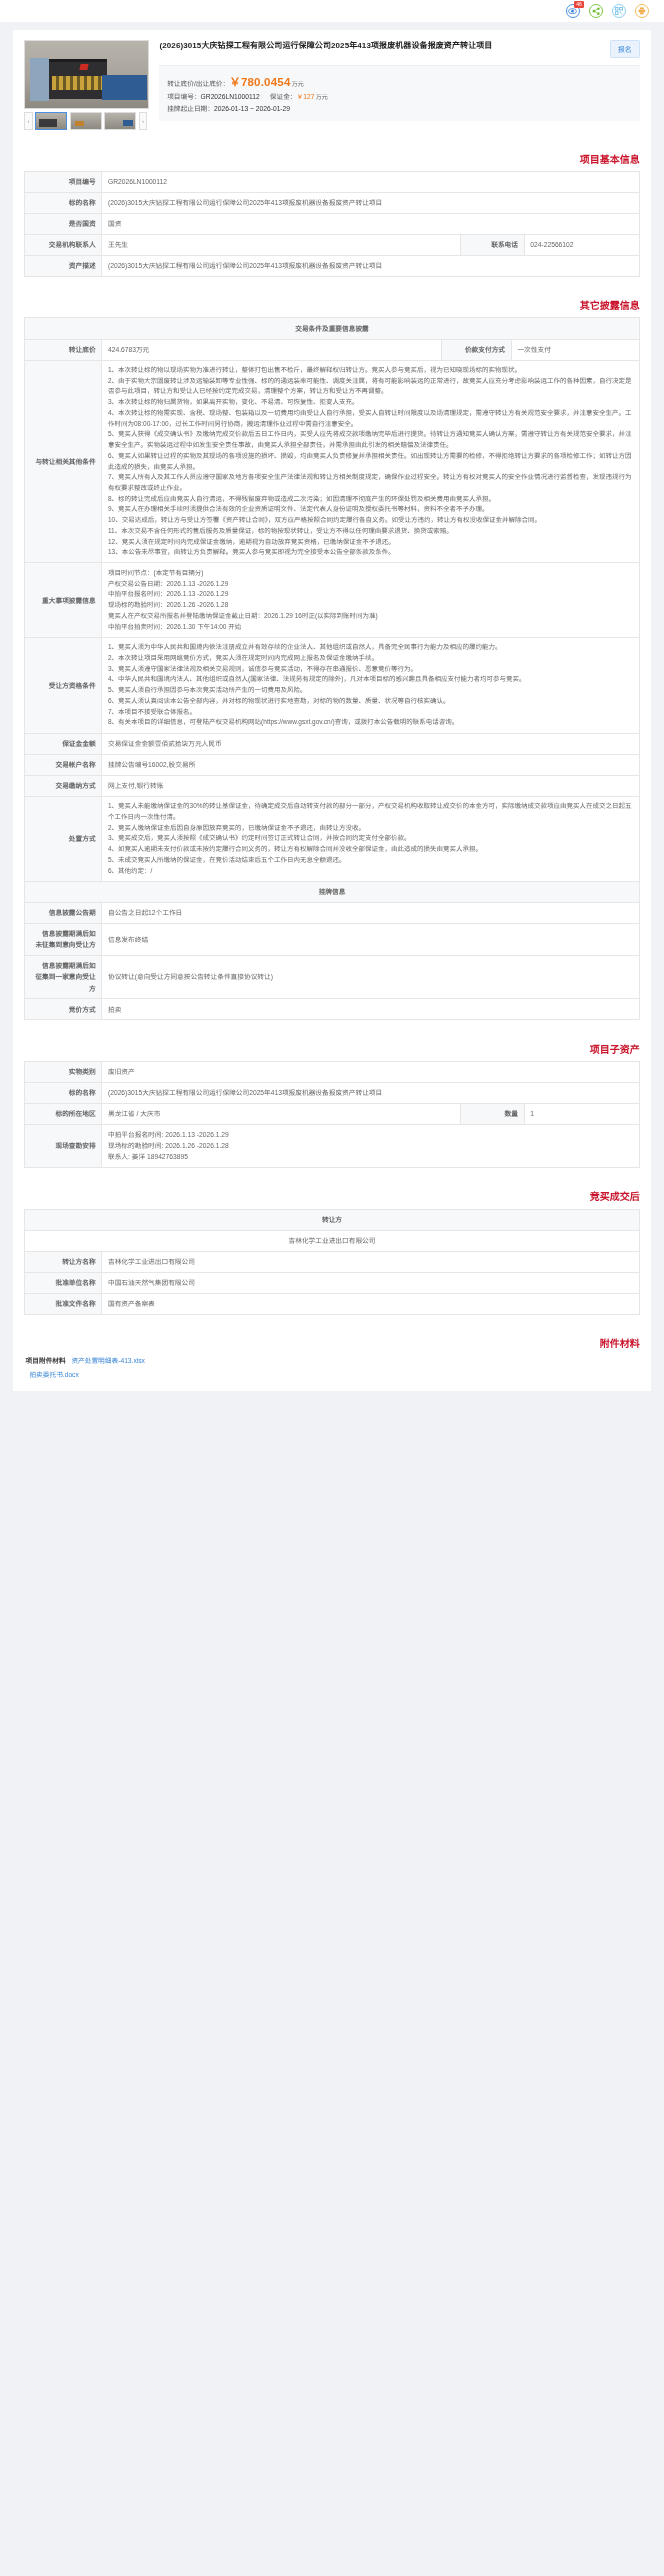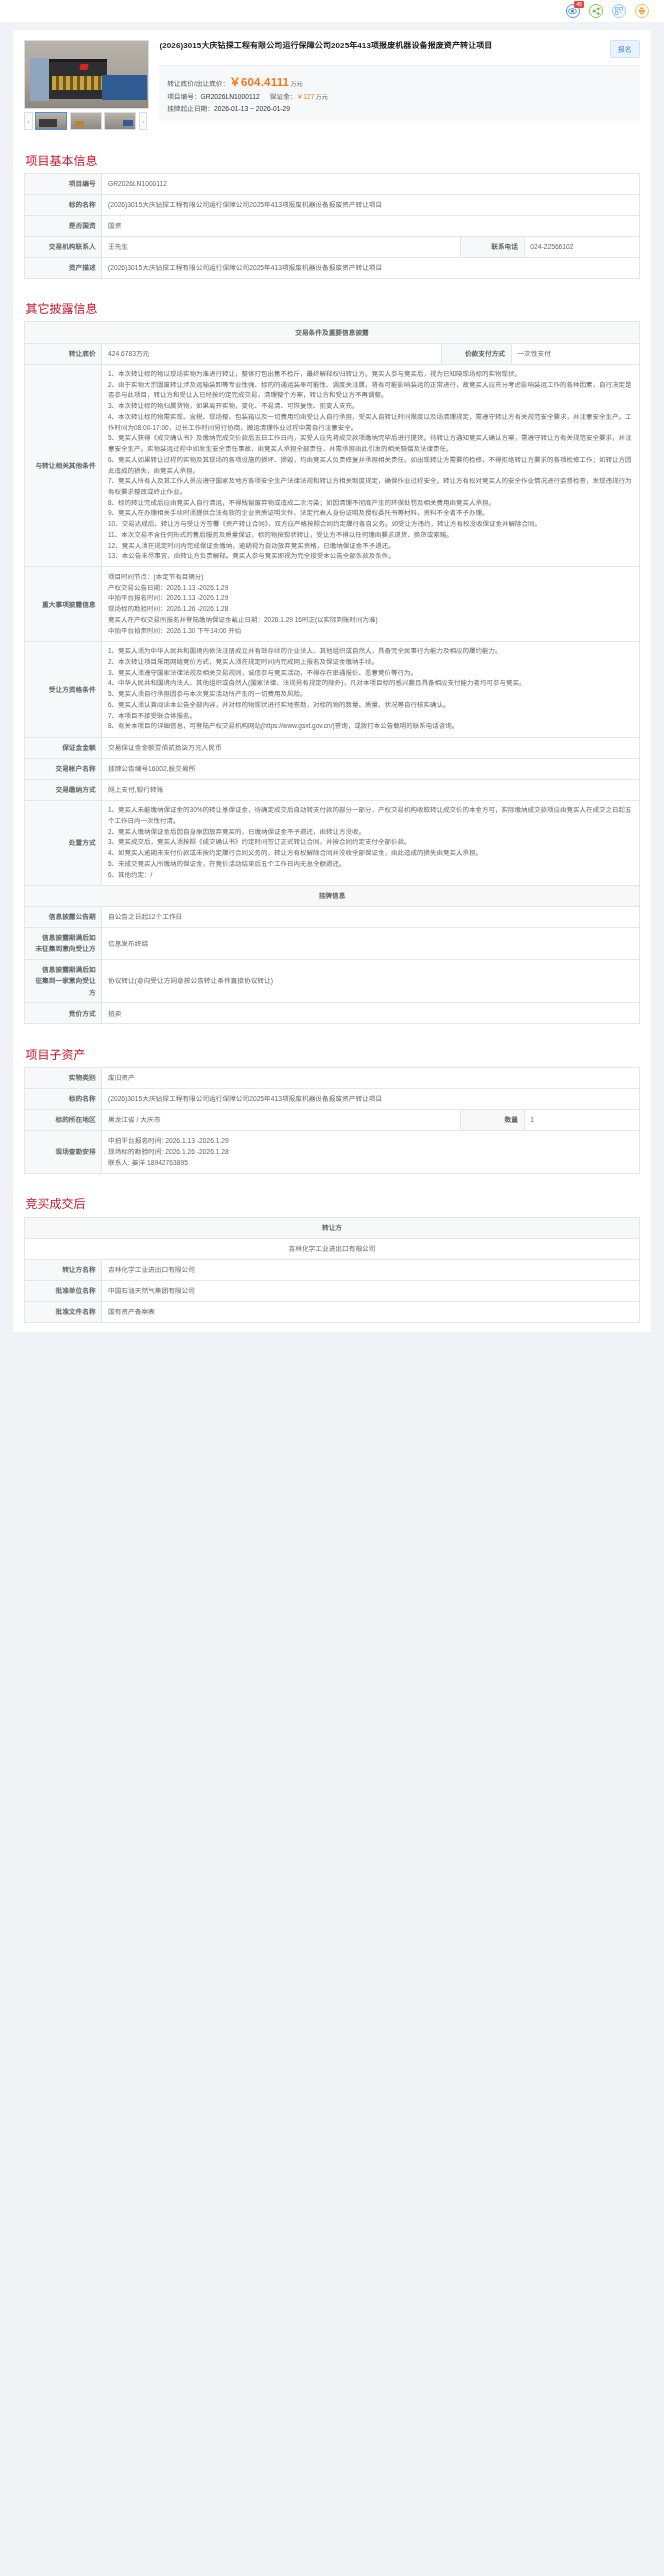--- a/index.html
+++ b/index.html
@@ -108,23 +108,24 @@
   .prow { display:flex; align-items:baseline; margin:1.9px 0; }
   .plabel { color:#555; font-size:6.7px; }
   .pbig { color:#f07818; font-size:11.5px; font-weight:700; letter-spacing:0.2px; }
   .punit { color:#666; font-size:6px; margin-left:1.3px; }
   .pval { color:#333; font-size:6.7px; }
   .pvalo { color:#f07818; font-size:6.7px; }
   .pgap { display:inline-block; width:10.2px; }
 
   .sec-title {
     color:#c8152b;
-    font-size:12px;
-    font-weight:400;
+    font-size:10px;
+    font-weight:700;
     margin:10.2px 0 5.1px 1.3px;
+    text-align:right;
   }
   .sec-wrap { margin:0 12.8px; background:#fff; padding:1.3px 11.5px 9px 11.5px; }
 
   table.t { width:100%; border-collapse:collapse; table-layout:fixed; }
   table.t td {
     border:0.6px solid #e6e6e6;
     padding:4.5px 5.7px;
     font-size:6.7px;
     line-height:1.65;
     vertical-align:middle;
@@ -232,21 +233,21 @@
       <div class="heroinfo">
         <div class="hrow1">
           <div class="htitle">(2026)3015大庆钻探工程有限公司运行保障公司2025年413项报废机器设备报废资产转让项目</div>
           <div class="signup">报名</div>
         </div>
         <div class="hdiv"></div>
         <div class="pricebox">
           <div class="prow">
             <span class="plabel">转让底价/出让底价：</span>
             <span class="pbig">￥</span>
-            <span class="pbig">604.4111</span>
+            <span class="pbig">780.0454</span>
             <span class="punit">万元</span>
           </div>
           <div class="prow">
             <span class="plabel">项目编号：</span>
             <span class="pval">GR2026LN1000112</span>
             <span class="pgap"></span>
             <span class="plabel">保证金：</span>
             <span class="pvalo">￥</span>
             <span class="pvalo">127</span>
             <span class="punit">万元</span>
@@ -454,15 +455,26 @@
         <td class="body">中国石油天然气集团有限公司</td>
       </tr>
       <tr>
         <td class="lbl wide">批准文件名称</td>
         <td class="body">国有资产备案表</td>
       </tr>
     </tbody>
       </table>
   </div>
 
+  <div class="atts">
+    <div class="sec-title">附件材料</div>
+    <div class="att">
+      <span class="lb">项目附件材料</span>
+      <a>资产处置明细表-413.xlsx</a>
+    </div>
+    <div class="att">
+      <span class="lb"></span>
+      <a>拍卖委托书.docx</a>
+    </div>
+  </div>
 
 </div>
 
 
 </body></html>

